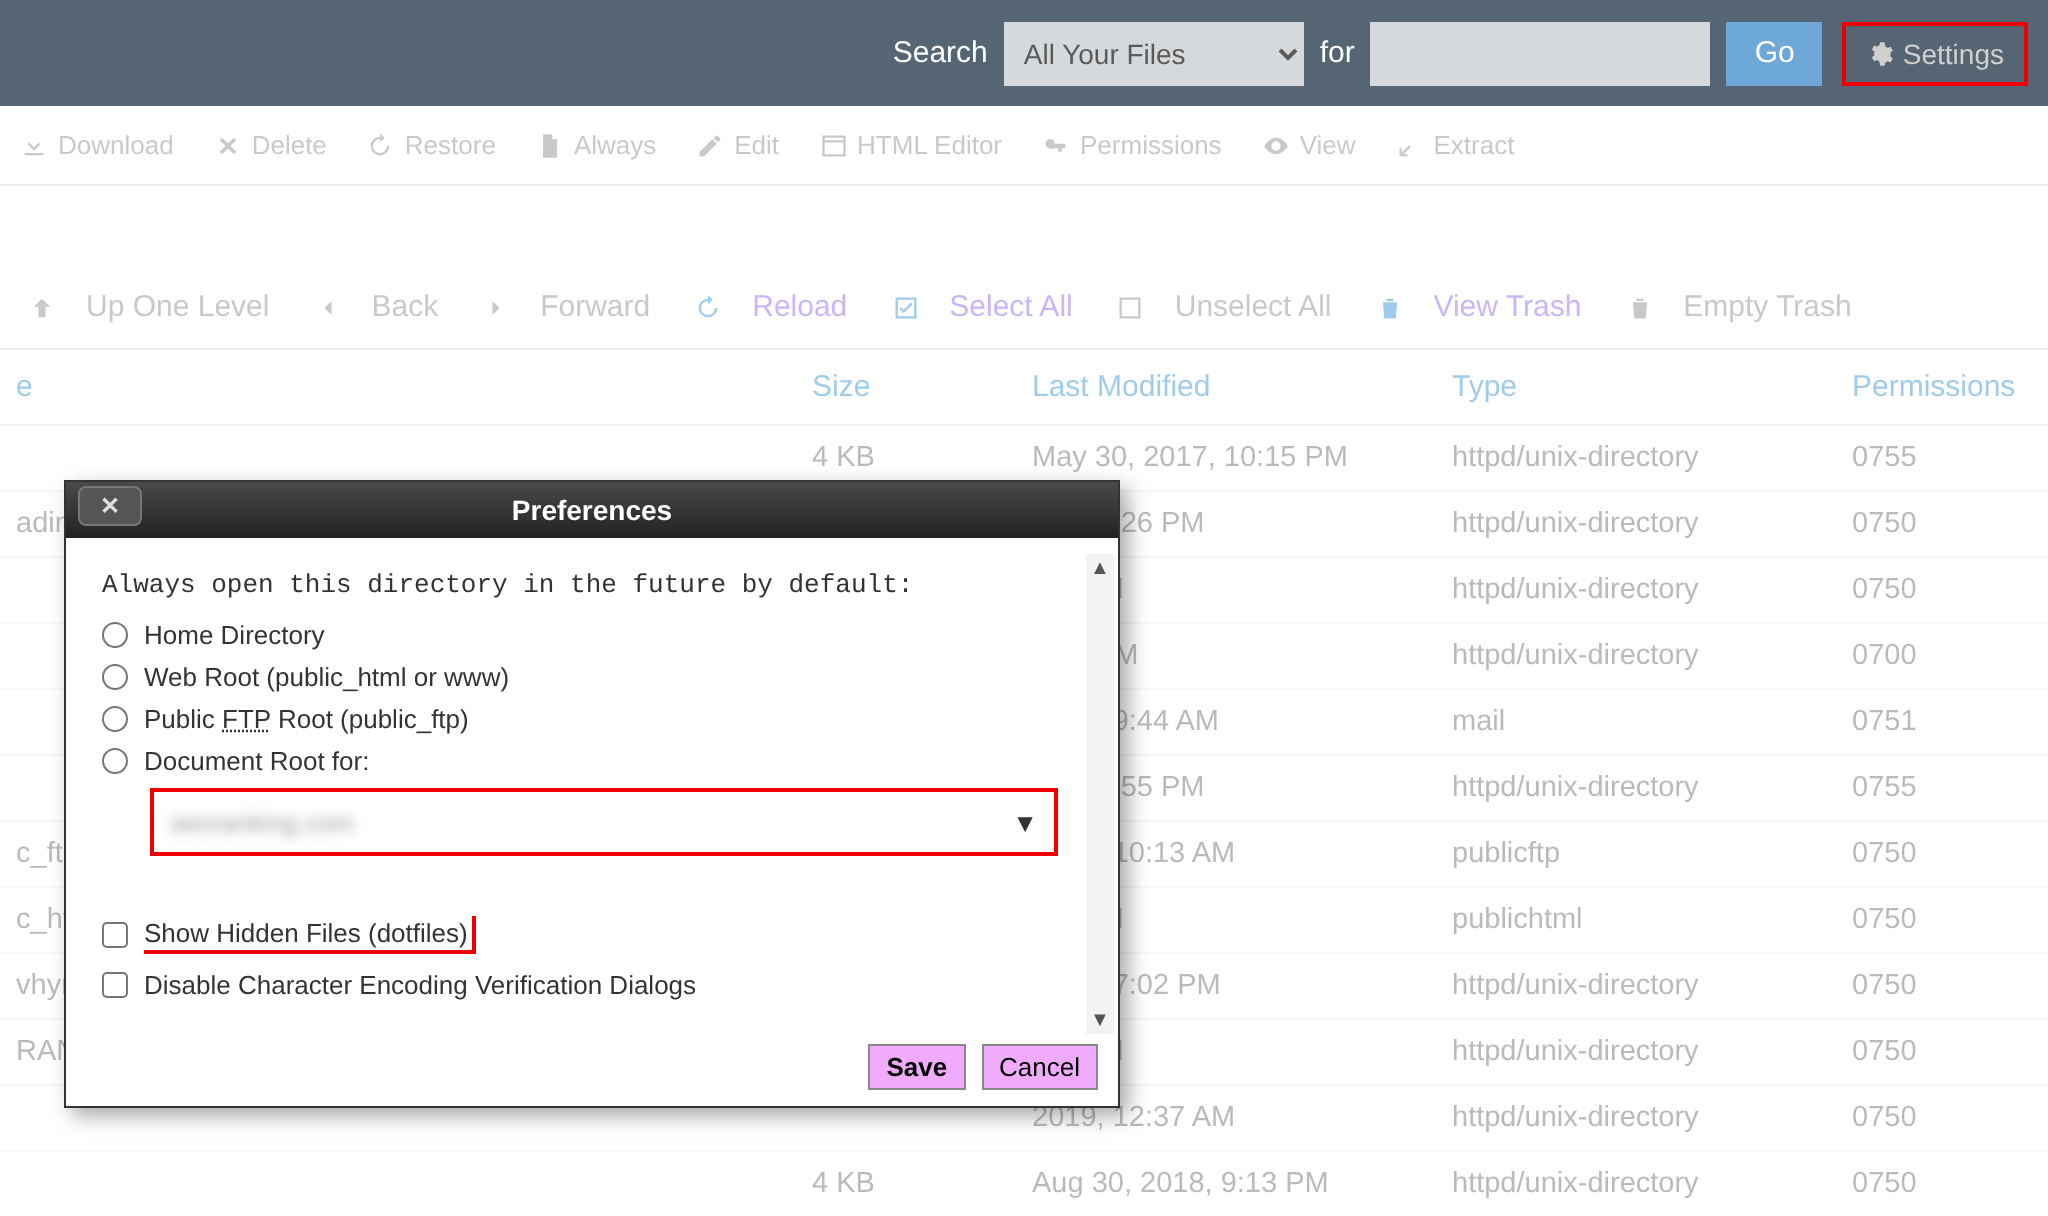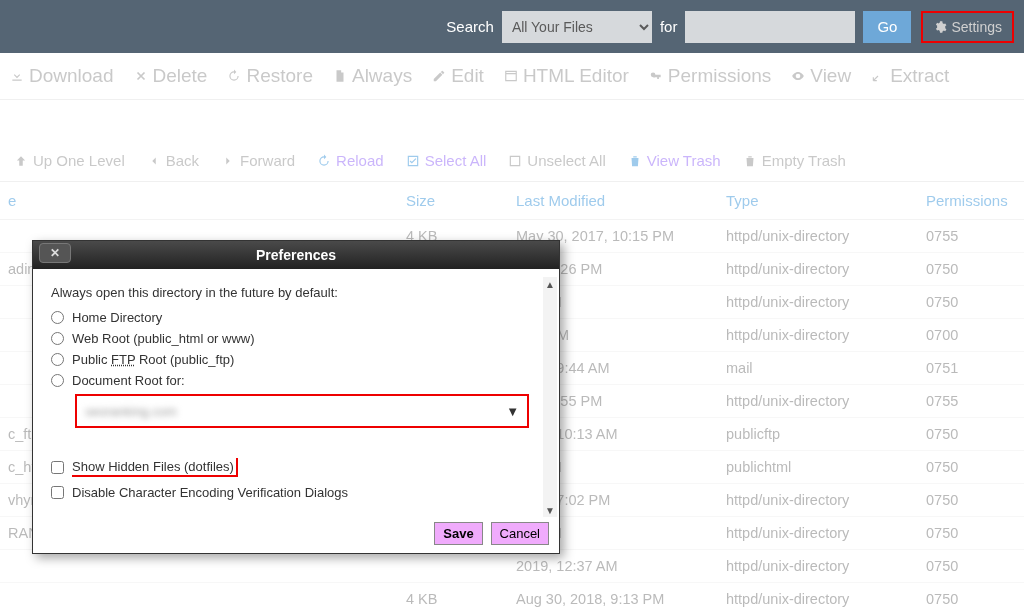--- a/index.html
+++ b/index.html
@@ -13,48 +13,48 @@
 .topbar input[type=text] { height: 32px; width: 170px; background: #d6d9dc; border: none; padding: 0 6px; }
 .topbar .go { height: 32px; background: #6ea8d8; color: #fff; border: none; padding: 0 14px; margin-left: 8px; font-size: 15px; cursor: pointer; }
 .topbar .settings { margin-left: 10px; padding: 6px 10px; border: 2px solid #e00; color: #d0d0d0; display: flex; align-items: center; cursor: pointer; }
 .topbar .settings svg { width: 14px; height: 14px; margin-right: 4px; fill: #d0d0d0; }
 
 
 .fade { position: absolute; inset: 53px 0 0 0; background: rgba(255,255,255,0.55); pointer-events: none; z-index: 5; }
 
 
 .toolbar { border-bottom: 1px solid #ddd; padding: 12px 10px; display: flex; flex-wrap: wrap; gap: 20px; color: #888; }
-.toolbar .tbtn { display: flex; align-items: center; gap: 5px; font-size: 19px; color: #888; cursor: pointer; }
+.toolbar .tbtn { display: flex; align-items: center; gap: 5px; font-size: 13px; color: #888; cursor: pointer; }
 .toolbar .tbtn svg { width: 14px; height: 14px; fill: #888; }
 
 .spacer40 { height: 40px; }
 
 
 .navbar { border-bottom: 1px solid #ddd; padding: 12px 14px; display: flex; gap: 22px; align-items: center; font-size: 15px; }
-.navbar .nbtn { display: flex; align-items: center; gap: 5px; color: #888; cursor: pointer; }
+.navbar .nbtn { display: flex; align-items: center; gap: 15px; color: #888; cursor: pointer; }
 .navbar .nbtn svg { width: 14px; height: 14px; fill: #888; }
 .navbar .nbtn.active { color: #8b5cf6; }
 .navbar .nbtn.active svg { fill: #2a8cd6; }
 
 
 table.files { width: 100%; border-collapse: collapse; table-layout: fixed; }
 table.files th { text-align: left; font-weight: normal; color: #2a8cd6; padding: 10px 8px; border-bottom: 1px solid #e5e5e5; font-size: 15px; }
 table.files td { padding: 8px 8px; border-bottom: 1px solid #eee; color: #666; font-size: 14.5px; white-space: nowrap; overflow: hidden; }
 col.c-name { width: 398px; }
 col.c-size { width: 110px; }
 col.c-mod  { width: 210px; }
 col.c-type { width: 200px; }
 col.c-perm { width: 106px; }
 
 
 .modal { position: absolute; left: 32px; top: 240px; width: 528px; background: #fff; box-shadow: 4px 4px 10px rgba(0,0,0,.35); z-index: 20; border: 1px solid #333; }
 .modal-header { background: linear-gradient(#4a4a4a,#222); color: #fff; height: 28px; line-height: 28px; text-align: center; font-weight: bold; position: relative; font-size: 14px; }
 .modal-header .close { position: absolute; left: 6px; top: 2px; width: 32px; height: 20px; background: #555; border: 1px solid #777; border-radius: 4px; display: flex; align-items: center; justify-content: center; color: #ddd; font-size: 12px; cursor: pointer; }
 .modal-body { padding: 16px 18px 8px 18px; font-size: 13px; color: #333; position: relative; }
-.modal-body .headline { margin-bottom: 10px; }
+.modal-body .headline { margin-bottom: 10px; font-family: Liberation Mono, monospace; }
 .modal-body .opt { display: flex; align-items: center; gap: 8px; margin: 6px 0; }
 .modal-body .opt input[type=radio] { accent-color: #888; }
 .modal-body .domain-select { margin: 6px 0 0 24px; border: 2px solid #e00; height: 34px; width: 454px; display: flex; align-items: center; padding: 0 8px; justify-content: space-between; }
 .modal-body .domain-select .blurred { filter: blur(3px); color: #999; }
 .modal-body .chk { display: flex; align-items: center; gap: 8px; margin: 8px 0; }
 .modal-body .chk.highlight span { border-bottom: 2px solid #e00; border-right: 2px solid #e00; padding: 1px 2px 1px 0; }
 .modal-scroll { position: absolute; right: 2px; top: 36px; bottom: 36px; width: 14px; background: #f3f3f3; }
 .modal-scroll .arrow { width: 14px; height: 14px; display: flex; align-items: center; justify-content: center; color: #555; font-size: 10px; }
 .modal-footer { text-align: right; padding: 6px 10px 8px; }
 .modal-footer button { background: #f0abfc; border: 1px solid #888; padding: 3px 8px; margin-left: 4px; font-size: 13px; cursor: pointer; }

